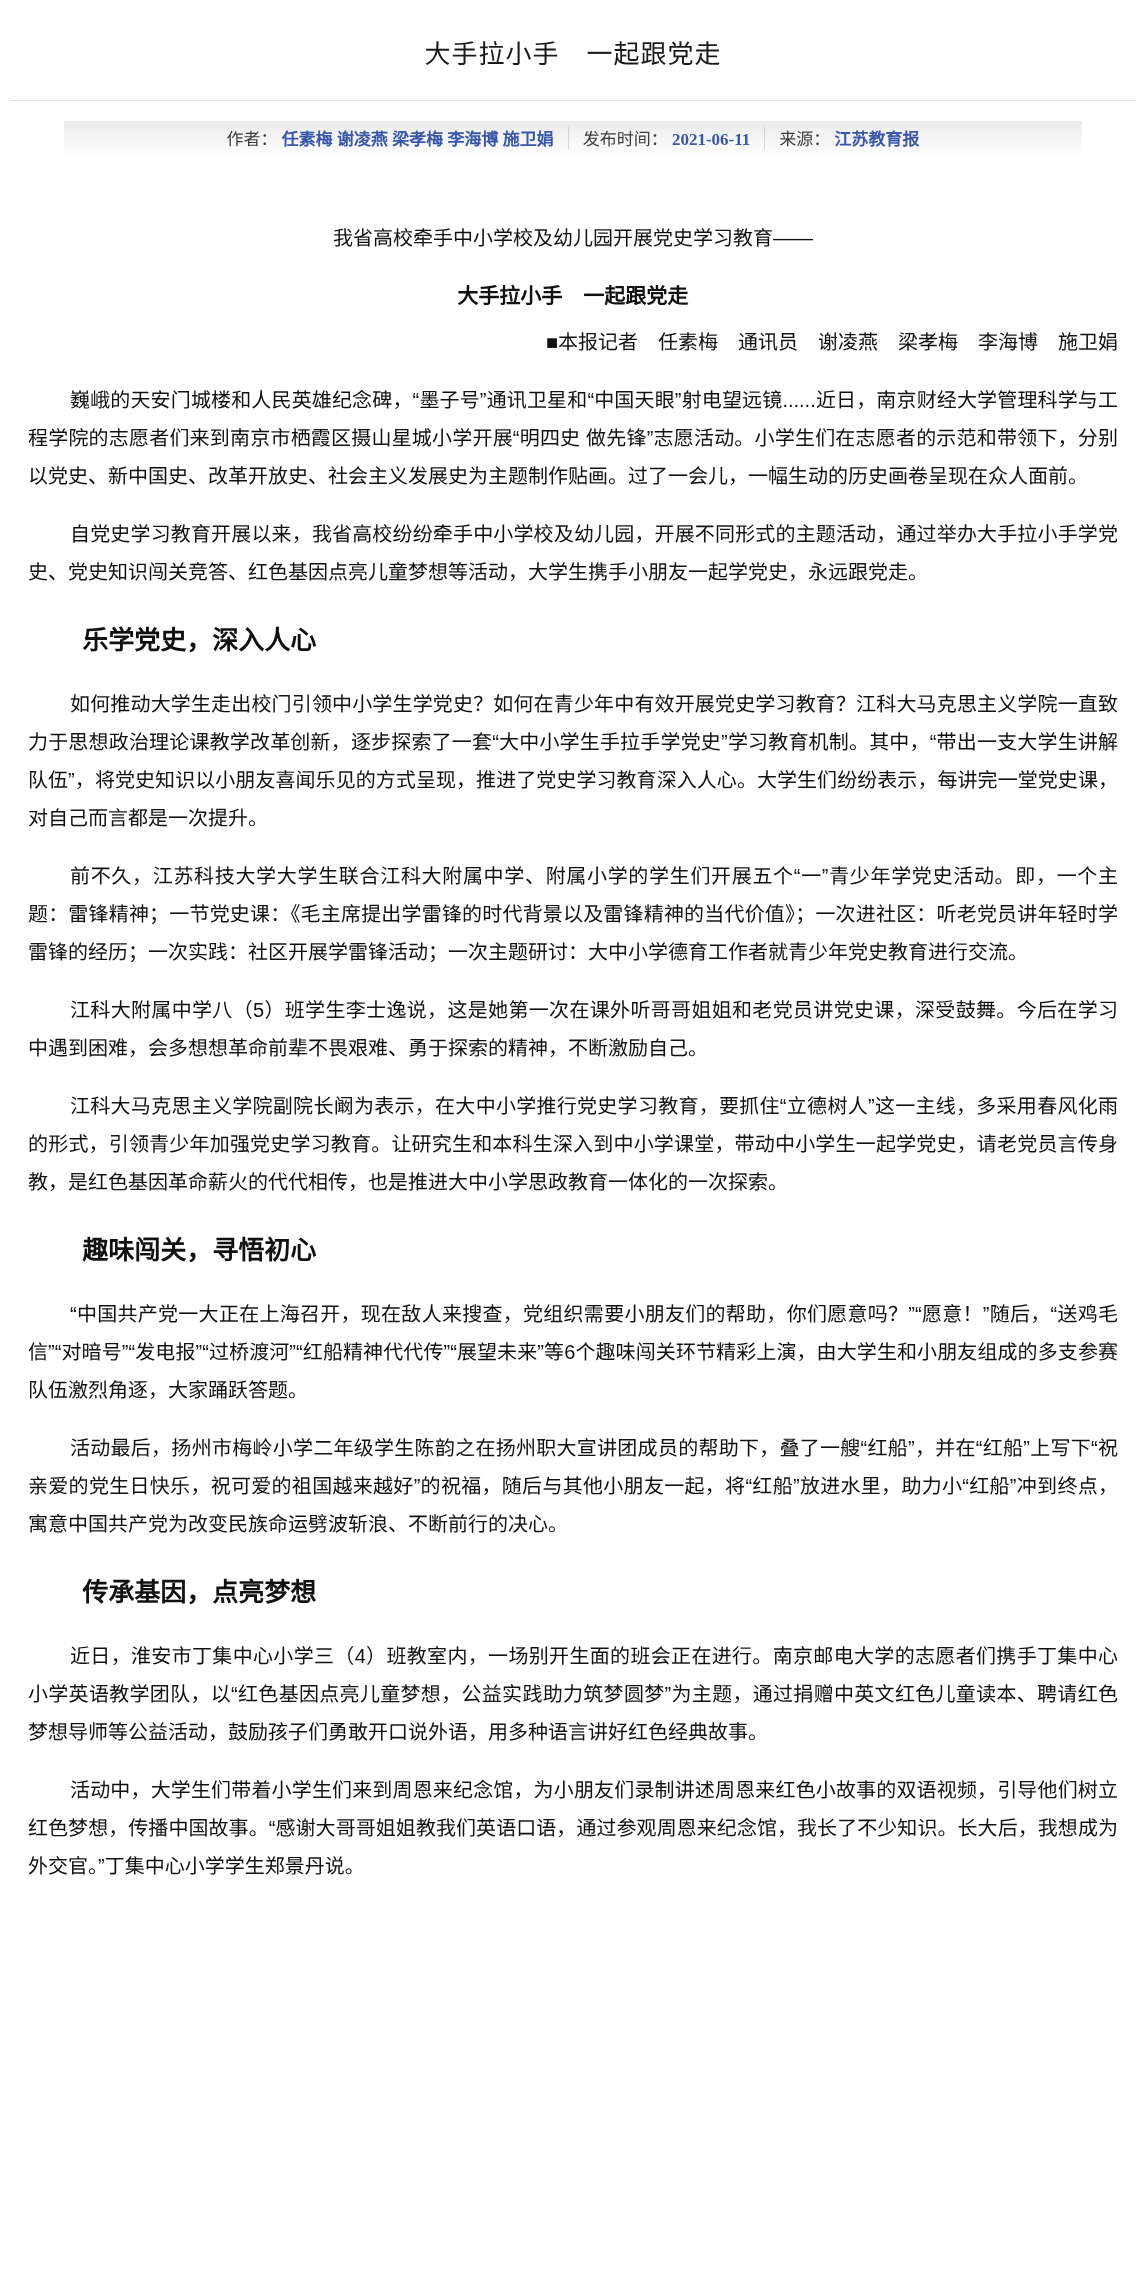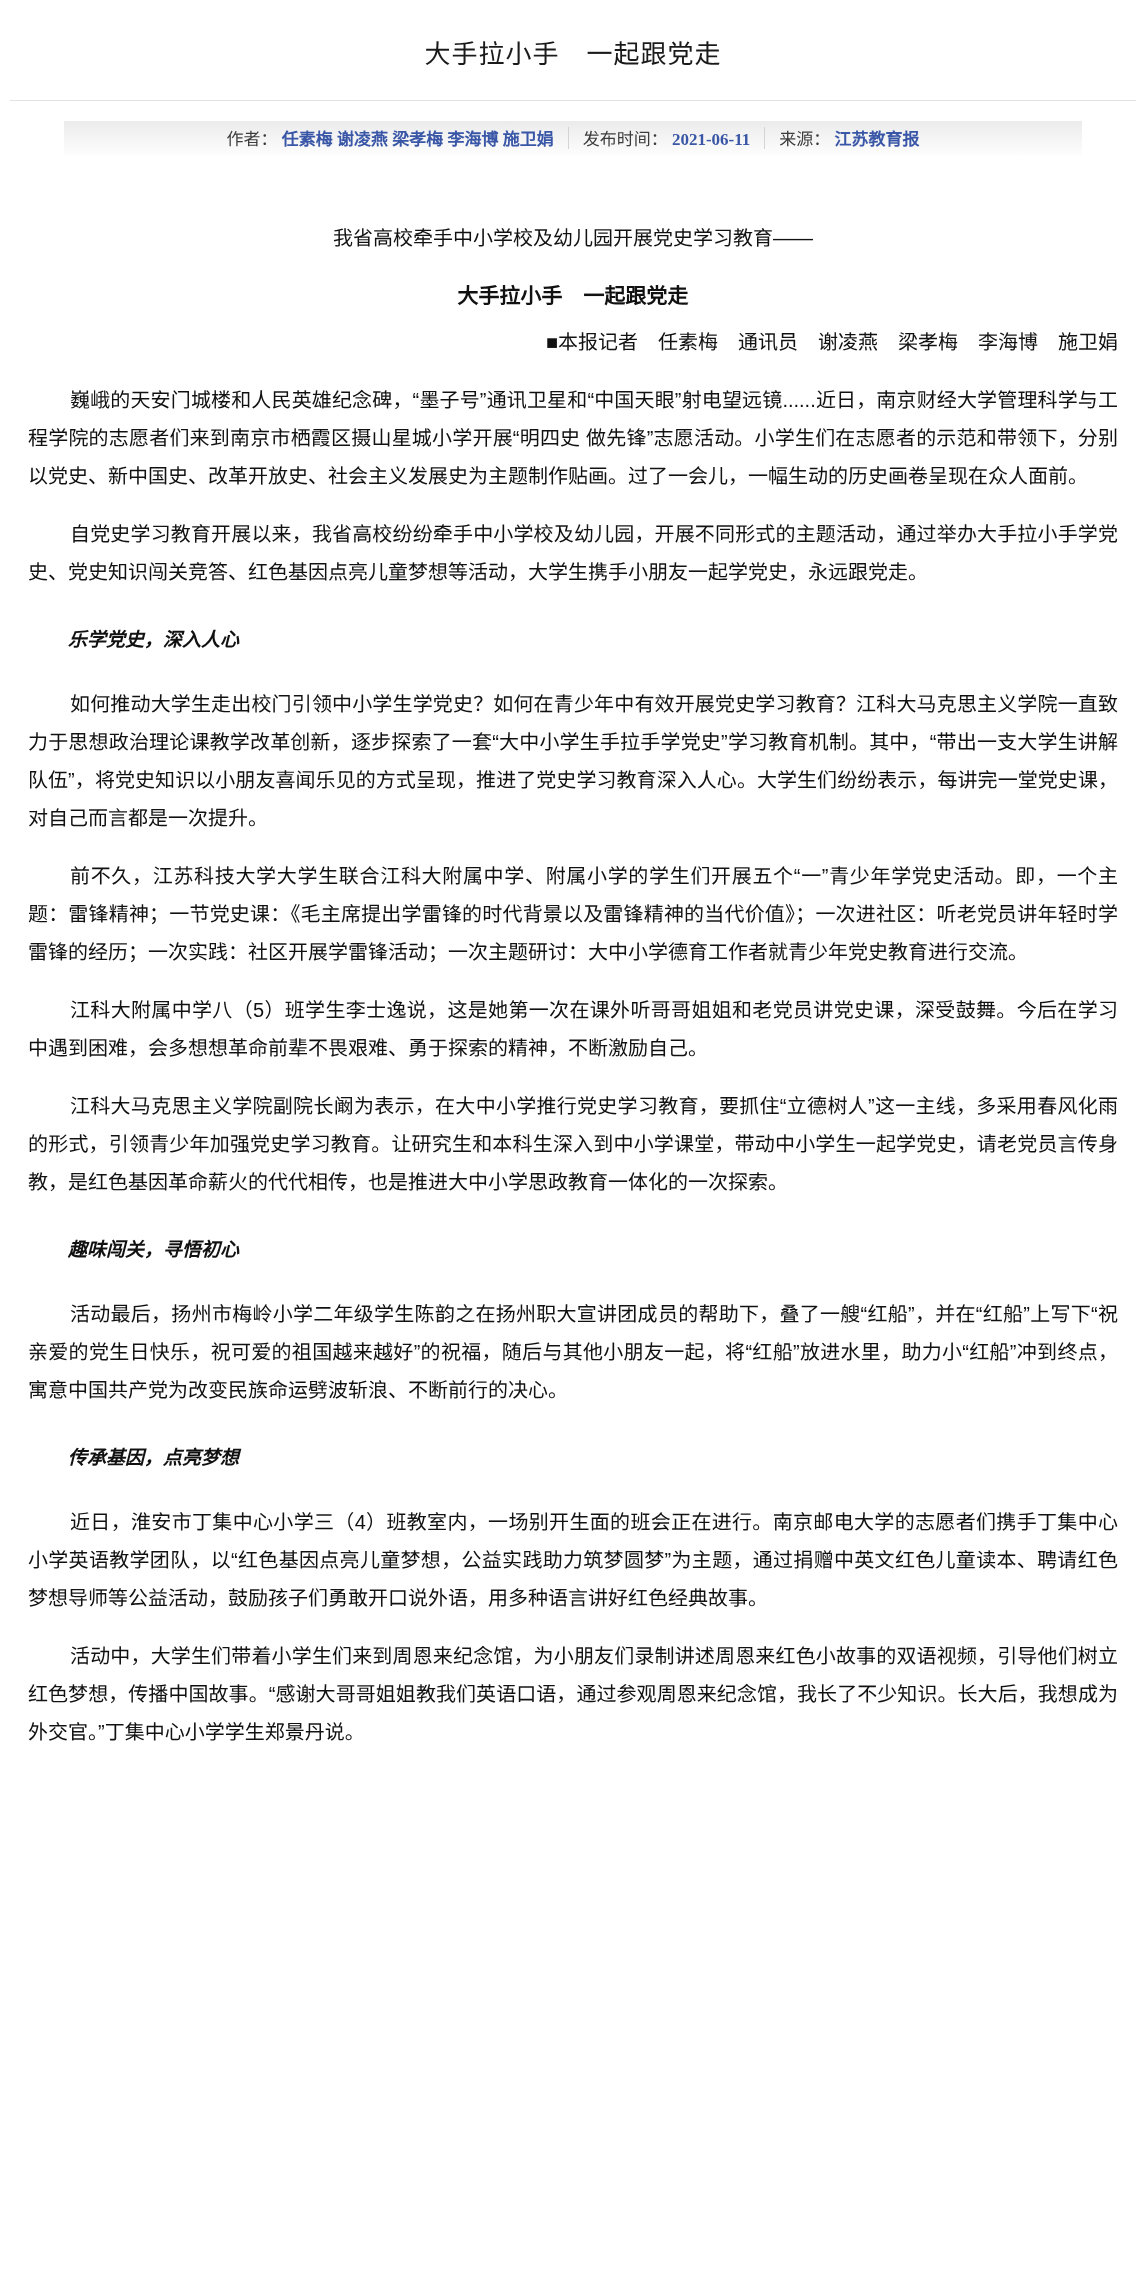--- a/index.html
+++ b/index.html
@@ -71,25 +71,24 @@
     margin: 8px 0 6px;
     text-indent: 1.6em;
     text-align: right;
   }
   .article-body p {
     margin: 20px 0;
     text-indent: 2.1em;
     text-align: justify;
   }
   .article-body h3 {
-    font-size: 19px;
+    font-size: 26px;
     font-weight: 700;
     margin: 30px 0 26px;
     text-indent: 2.1em;
-    font-style: italic;
   }
 </style>
 </head>
 <body>
 
 <h1 class="page-title">大手拉小手　一起跟党走</h1>
 
 <hr class="top-rule">
 
 <div class="meta-bar">
@@ -115,18 +114,19 @@
   <p class="byline">■本报记者　任素梅　通讯员　谢凌燕　梁孝梅　李海博　施卫娟</p>
   <div class="article-body">
       <p>巍峨的天安门城楼和人民英雄纪念碑，“墨子号”通讯卫星和“中国天眼”射电望远镜......近日，南京财经大学管理科学与工程学院的志愿者们来到南京市栖霞区摄山星城小学开展“明四史 做先锋”志愿活动。小学生们在志愿者的示范和带领下，分别以党史、新中国史、改革开放史、社会主义发展史为主题制作贴画。过了一会儿，一幅生动的历史画卷呈现在众人面前。</p>
       <p>自党史学习教育开展以来，我省高校纷纷牵手中小学校及幼儿园，开展不同形式的主题活动，通过举办大手拉小手学党史、党史知识闯关竞答、红色基因点亮儿童梦想等活动，大学生携手小朋友一起学党史，永远跟党走。</p>
       <h3>乐学党史，深入人心</h3>
       <p>如何推动大学生走出校门引领中小学生学党史？如何在青少年中有效开展党史学习教育？江科大马克思主义学院一直致力于思想政治理论课教学改革创新，逐步探索了一套“大中小学生手拉手学党史”学习教育机制。其中，“带出一支大学生讲解队伍”，将党史知识以小朋友喜闻乐见的方式呈现，推进了党史学习教育深入人心。大学生们纷纷表示，每讲完一堂党史课，对自己而言都是一次提升。</p>
       <p>前不久，江苏科技大学大学生联合江科大附属中学、附属小学的学生们开展五个“一”青少年学党史活动。即，一个主题：雷锋精神；一节党史课：《毛主席提出学雷锋的时代背景以及雷锋精神的当代价值》；一次进社区：听老党员讲年轻时学雷锋的经历；一次实践：社区开展学雷锋活动；一次主题研讨：大中小学德育工作者就青少年党史教育进行交流。</p>
       <p>江科大附属中学八（5）班学生李士逸说，这是她第一次在课外听哥哥姐姐和老党员讲党史课，深受鼓舞。今后在学习中遇到困难，会多想想革命前辈不畏艰难、勇于探索的精神，不断激励自己。</p>
       <p>江科大马克思主义学院副院长阚为表示，在大中小学推行党史学习教育，要抓住“立德树人”这一主线，多采用春风化雨的形式，引领青少年加强党史学习教育。让研究生和本科生深入到中小学课堂，带动中小学生一起学党史，请老党员言传身教，是红色基因革命薪火的代代相传，也是推进大中小学思政教育一体化的一次探索。</p>
       <h3>趣味闯关，寻悟初心</h3>
+      <p>“中国共产党一大正在上海召开，现在敌人来搜查，党组织需要小朋友们的帮助，你们愿意吗？”“愿意！”随后，“送鸡毛信”“对暗号”“发电报”“过桥渡河”“红船精神代代传”“展望未来”等6个趣味闯关环节精彩上演，由大学生和小朋友组成的多支参赛队伍激烈角逐，大家踊跃答题。</p>
       <p>活动最后，扬州市梅岭小学二年级学生陈韵之在扬州职大宣讲团成员的帮助下，叠了一艘“红船”，并在“红船”上写下“祝亲爱的党生日快乐，祝可爱的祖国越来越好”的祝福，随后与其他小朋友一起，将“红船”放进水里，助力小“红船”冲到终点，寓意中国共产党为改变民族命运劈波斩浪、不断前行的决心。</p>
       <h3>传承基因，点亮梦想</h3>
       <p>近日，淮安市丁集中心小学三（4）班教室内，一场别开生面的班会正在进行。南京邮电大学的志愿者们携手丁集中心小学英语教学团队，以“红色基因点亮儿童梦想，公益实践助力筑梦圆梦”为主题，通过捐赠中英文红色儿童读本、聘请红色梦想导师等公益活动，鼓励孩子们勇敢开口说外语，用多种语言讲好红色经典故事。</p>
       <p>活动中，大学生们带着小学生们来到周恩来纪念馆，为小朋友们录制讲述周恩来红色小故事的双语视频，引导他们树立红色梦想，传播中国故事。“感谢大哥哥姐姐教我们英语口语，通过参观周恩来纪念馆，我长了不少知识。长大后，我想成为外交官。”丁集中心小学学生郑景丹说。</p>
     </div>
 </div>
 
 </body></html>

